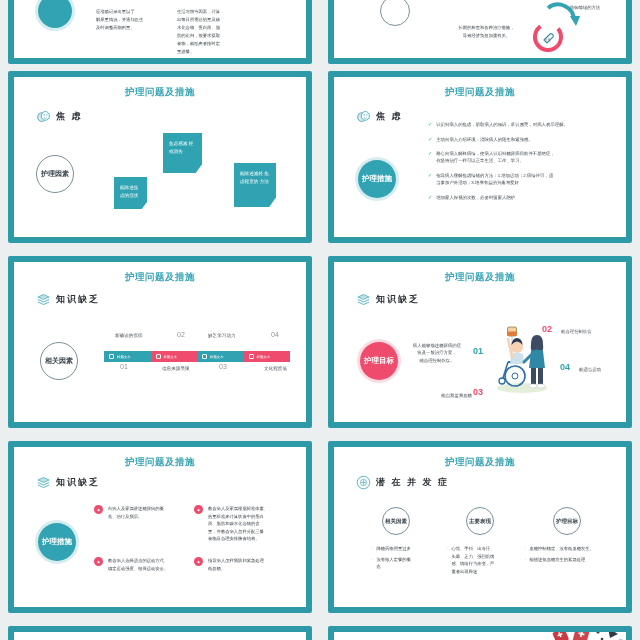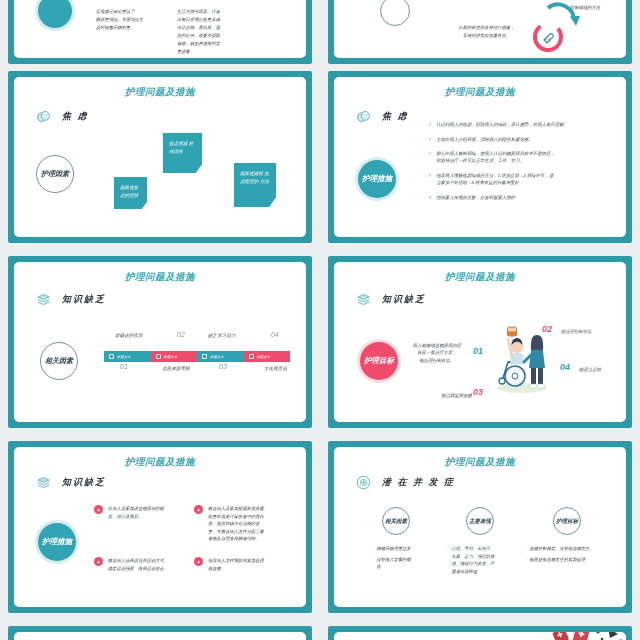--- a/index.html
+++ b/index.html
@@ -20,38 +20,37 @@
     position: absolute;
     background: #2e9aa8;
     padding: 6px;
     border-radius: 2px;
     overflow: hidden;
   }
   .slide-inner {
     position: relative;
     width: 100%; height: 100%;
     background: #ffffff;
-    border-radius: 5px;
+    border-radius: 0;
     overflow: hidden;
-    font-style: italic;
   }
   .slide-title {
     position: absolute;
     top: 9px; left: 0; right: 0;
     text-align: center;
     font-size: 9.5px;
     font-weight: bold;
     color: #3aa6b4;
     letter-spacing: .5px;
   }
 
   
   .sec-head {
     position: absolute;
-    display: flex; align-items: center; gap: 11px;
+    display: flex; align-items: center; gap: 5px;
   }
   .sec-head .label {
     font-size: 9px; font-weight: bold;
     color: #2c3138; letter-spacing: 2px;
   }
   .ico { width: 15px; height: 15px; flex: 0 0 15px; }
 
   
   .circ {
     position: absolute;

